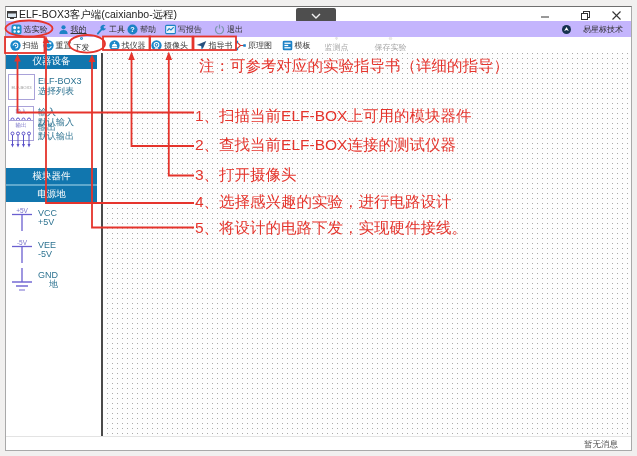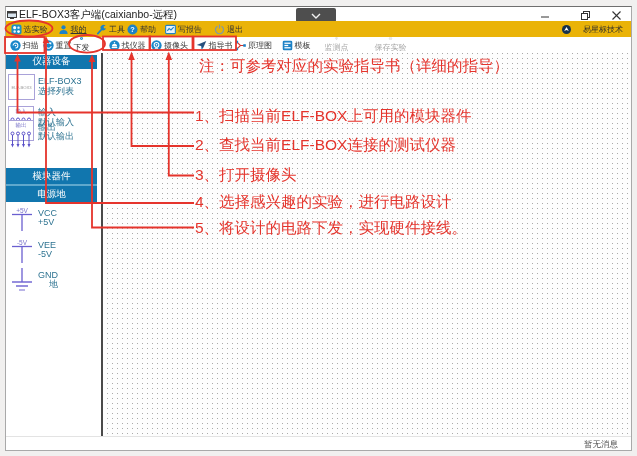--- a/index.html
+++ b/index.html
@@ -13,21 +13,21 @@
   .titlebar{position:absolute;left:0;top:0;width:100%;height:14px;background:#fff;}
   .title-icon{position:absolute;left:1px;top:4px;width:10px;height:8px;}
   .title-text{position:absolute;left:13px;top:1px;font-size:10.5px;line-height:13px;color:#222;white-space:nowrap;}
   .win-controls{position:absolute;right:0;top:0;height:16px;}
   .winbtn{position:absolute;top:0;width:26px;height:16px;display:flex;align-items:center;justify-content:center;}
   .winbtn.min{right:73px;} .winbtn.max{right:33px;} .winbtn.close{right:2px;}
   
   .drop-handle{position:absolute;left:290px;top:1px;width:40px;height:15.5px;background:#4e4e4e;
                border-radius:2px 2px 4px 4px;display:flex;align-items:center;justify-content:center;}
   
-  .menubar{position:absolute;left:0;top:14px;width:100%;height:16px;background:#eab308;}
+  .menubar{position:absolute;left:0;top:14px;width:100%;height:16px;background:#c4b5fd;}
   .menu-item{position:absolute;top:0;height:16px;display:flex;align-items:center;gap:2px;
              font-size:8px;color:#333;white-space:nowrap;cursor:default;}
   .menu-item .mi-ico{width:11px;height:11px;display:block;}
   .mi-0{left:4.5px;} .mi-1{left:51.5px;text-decoration:underline;} .mi-2{left:90px;} .mi-3{left:121px;} .mi-4{left:159px;} .mi-5{left:208px;}
   .brand{position:absolute;right:8px;top:0;height:16px;display:flex;align-items:center;gap:12px;
          font-size:8px;color:#2b2b2b;}
   
   .toolbar{position:absolute;left:0;top:30px;width:100%;height:17px;background:#fff;
            border-bottom:1px solid #e6e6e6;}
   .tool-item{position:absolute;top:0;height:16px;display:flex;align-items:center;gap:2px;

